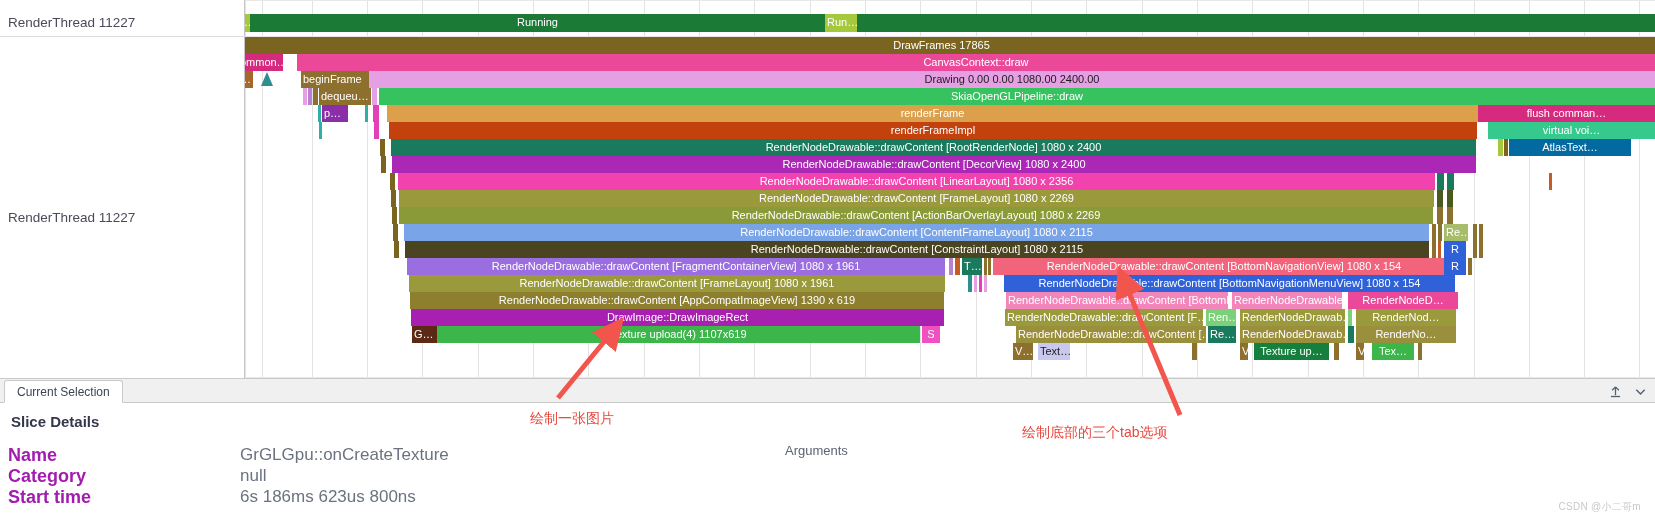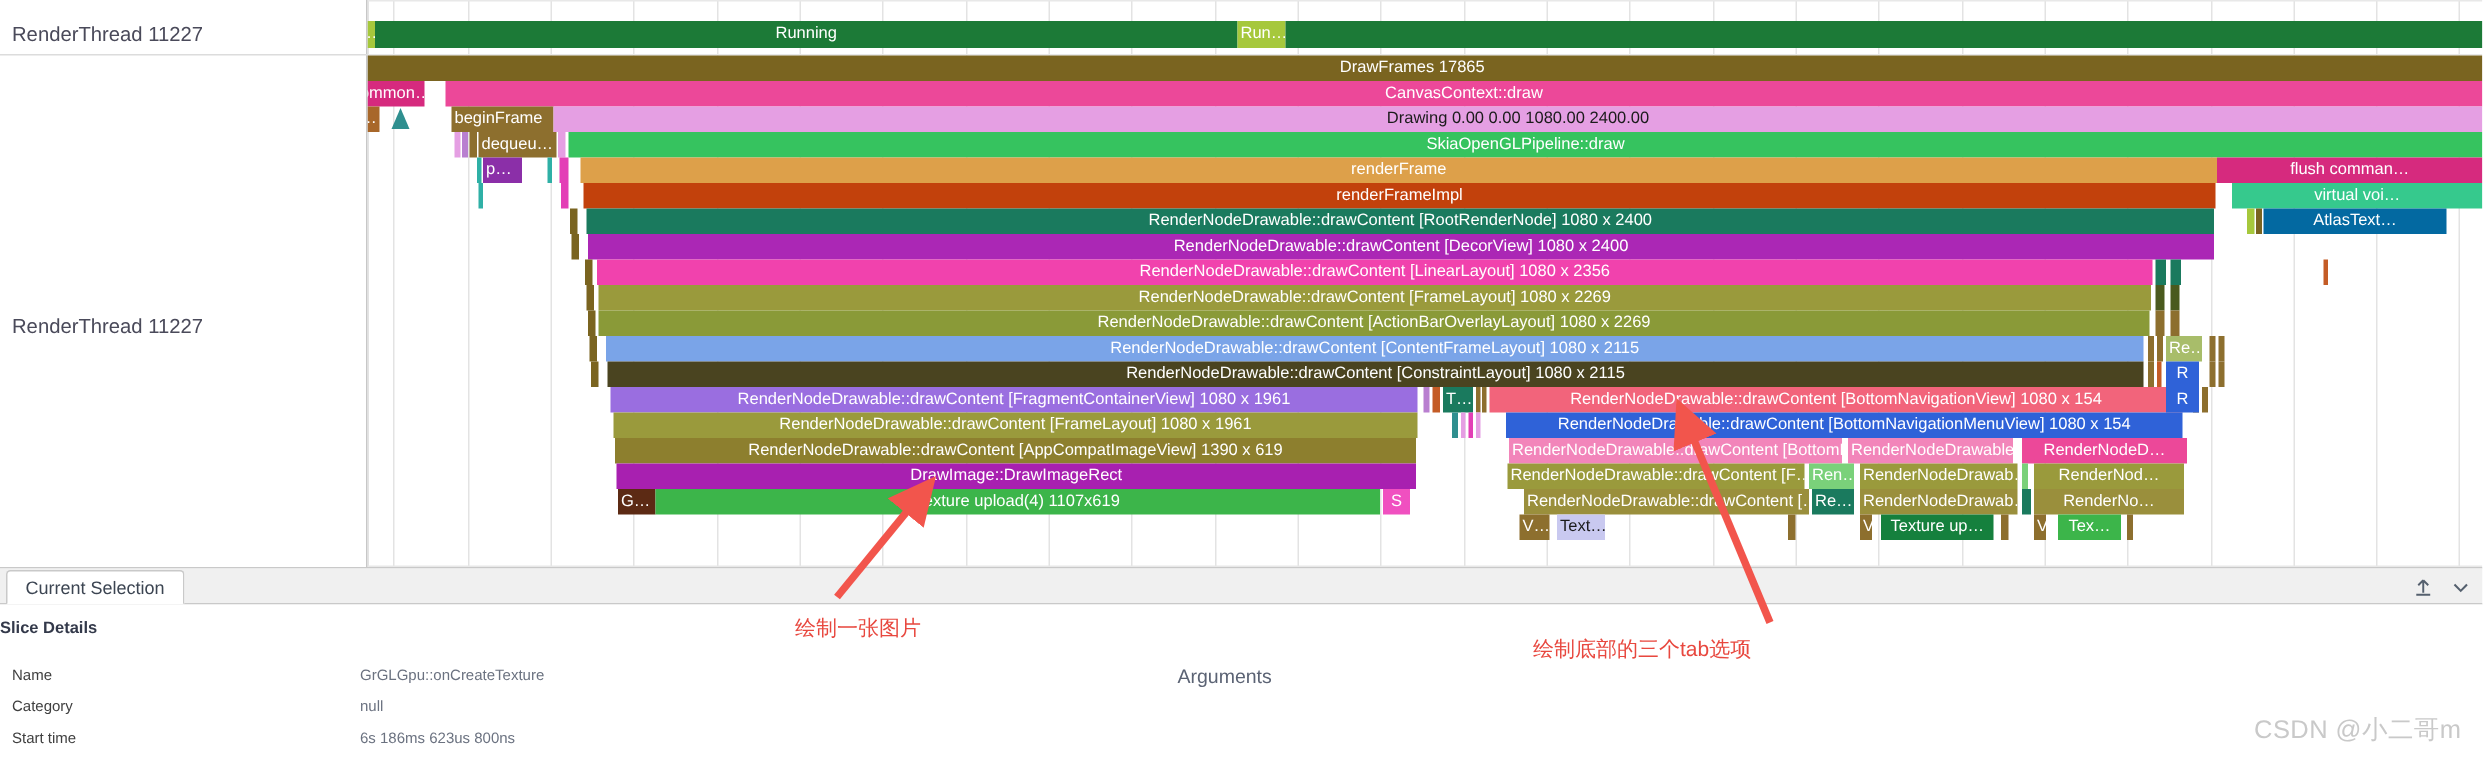--- a/index.html
+++ b/index.html
@@ -80,43 +80,43 @@
     border-radius:3px 3px 0 0;
   }
   .tabicons {
     position:absolute; right:8px; top:0; height:24px;
     display:flex; align-items:center; gap:12px;
   }
   .tabicons svg { display:block; }
 
   #details-body { position:relative; height:119px; background:#fff; }
   .section-title {
-    position:absolute; left:0; top:10px;
-    font-size:11px; color:#33394a; font-weight:bold;text-align:right;
+    position:absolute; left:11px; top:10px;
+    font-size:15px; color:#33394a; font-weight:bold;text-align:right;
   }
   .args-title {
     position:absolute; left:785px; top:40px;
     font-size:13px; color:#5b6374;
   }
   .kv-key {
-    position:absolute; left:8px; font-size:10px; color:#404040;
+    position:absolute; left:8px; font-size:18px; color:#a21caf;font-weight:bold;
   }
   .kv-val {
-    position:absolute; left:240px; font-size:10px; color:#6b7280;
+    position:absolute; left:240px; font-size:17px; color:#6b7280;
   }
 
   
   .anno-text {
     position:absolute; color:#e8483f; font-size:14px; white-space:nowrap; z-index:20;
   }
   #arrows { position:absolute; left:0; top:0; width:1655px; height:522px; z-index:19; pointer-events:none; }
 
   .watermark {
-    position:absolute; right:14px; bottom:24px;
-    font-size:17px; color:#c9c9c9; letter-spacing:0.3px; z-index:25;
+    position:absolute; right:14px; bottom:8px;
+    font-size:10px; color:#c9c9c9; letter-spacing:0.3px; z-index:25;
   }
 </style>
 </head>
 <body>
 
 <div id="app">
 
   <div id="timeline">
     <div id="grid-layer">
         <div class="vgrid" style="left: 245px;"></div>

